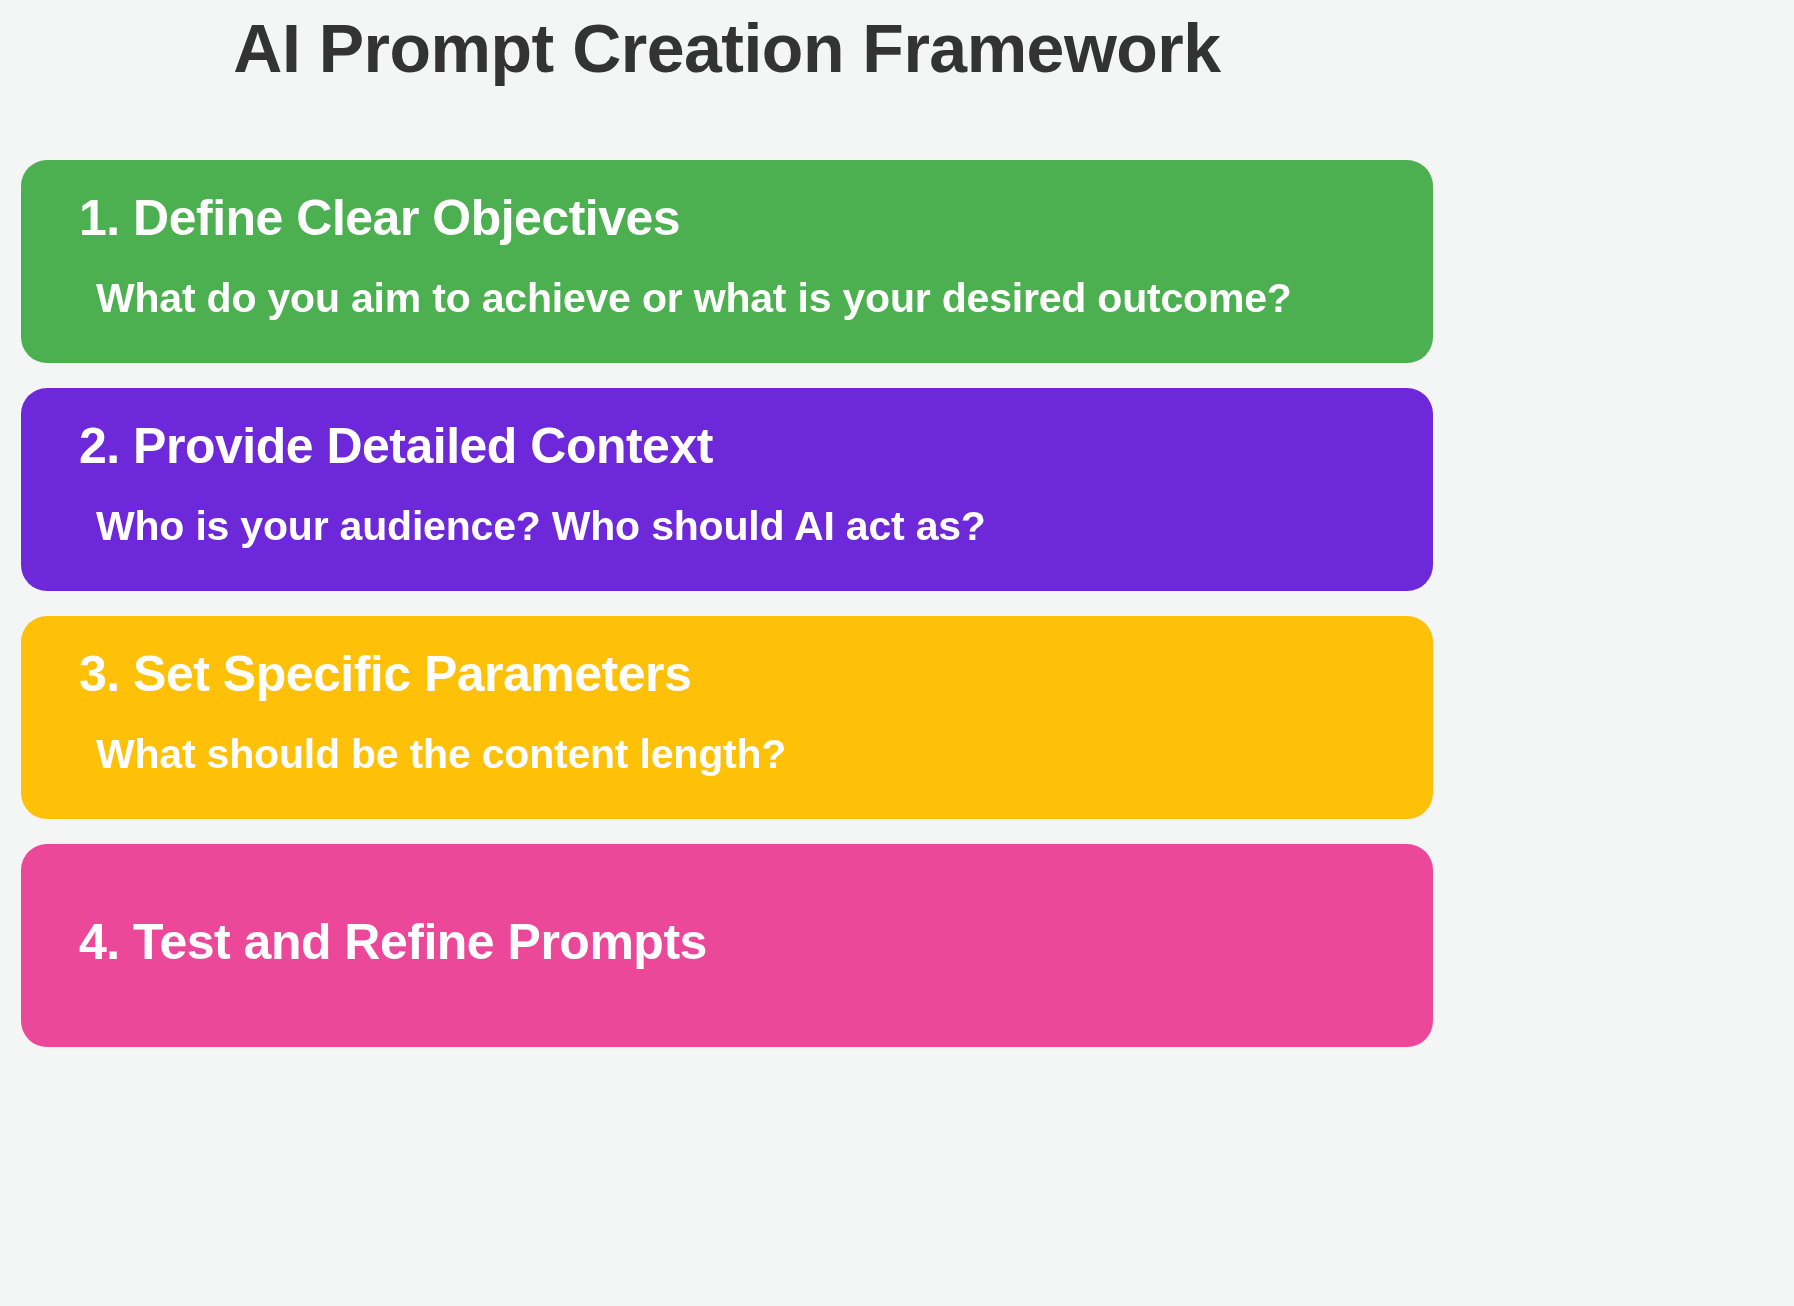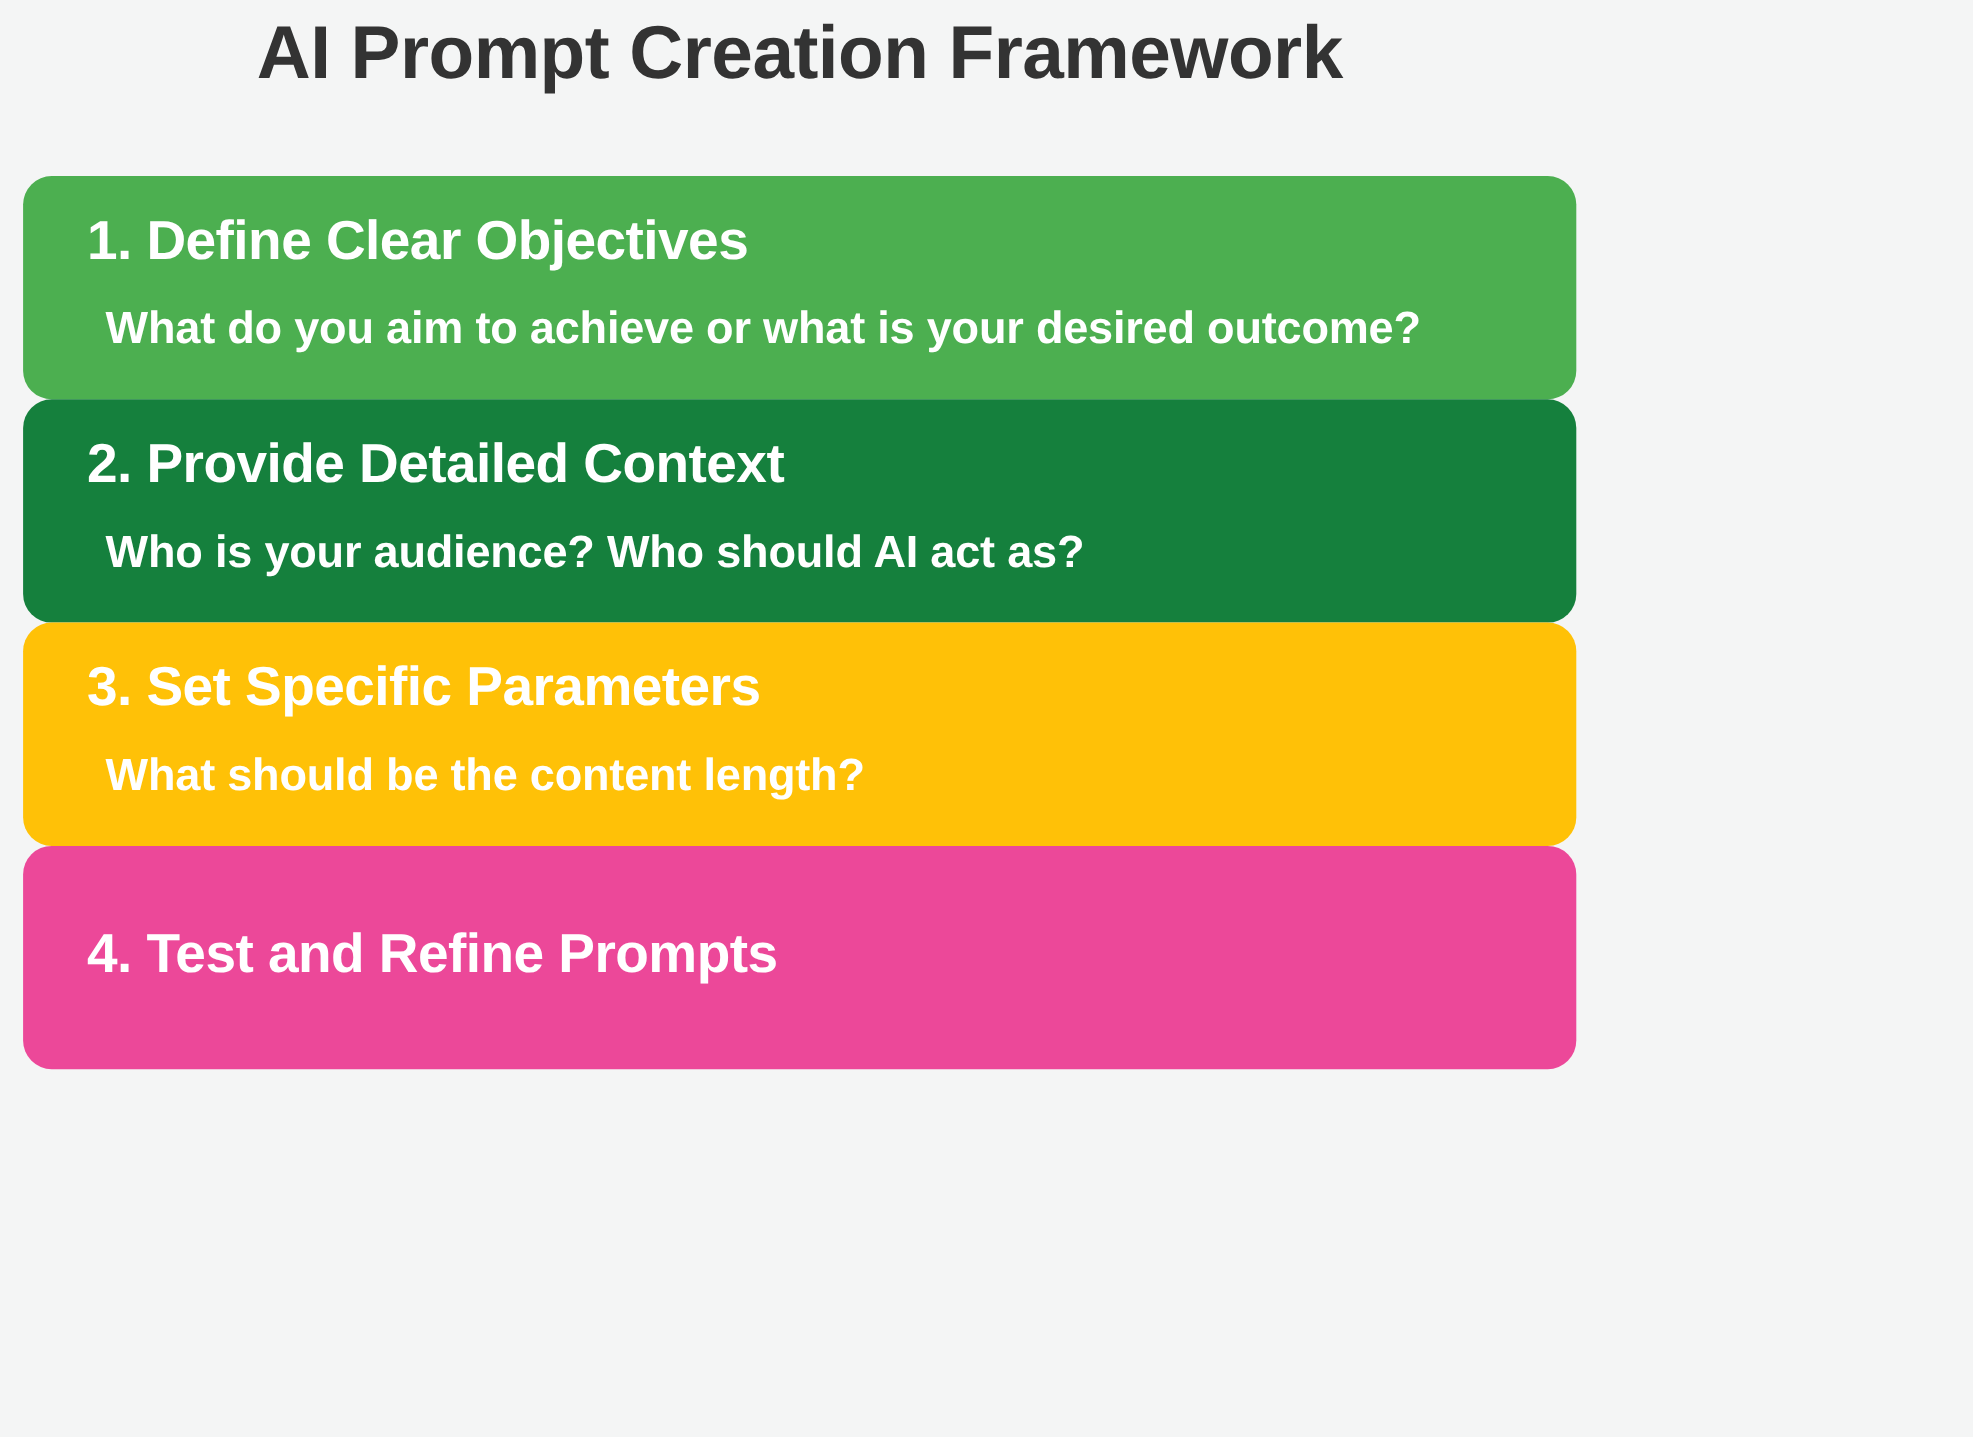--- a/index.html
+++ b/index.html
@@ -35,20 +35,21 @@
     padding-bottom: 0;
     height: 96px;
     box-sizing: border-box;
     white-space: nowrap;
   }
 
   .cards {
     margin: 0 21px 0 21px;
     display: flex;
     flex-direction: column;
+    row-gap: 25px;
     padding-top: 64px;
   }
 
   .card {
     border-radius: 26px;
     box-sizing: border-box;
     height: 203px;
     padding: 26px 40px 20px 58px;
     display: flex;
     flex-direction: column;
@@ -83,21 +84,21 @@
 
   <h1 class="page-title" style="color: rgb(51, 51, 51);">AI Prompt Creation Framework</h1>
 
   <div class="cards">
 
     <div class="card" style="background:#4caf50">
       <div class="card-title" style="color: rgb(255, 255, 255);">1. Define Clear Objectives</div>
       <div class="card-subtitle" style="color: rgb(255, 255, 255);">What do you aim to achieve or what is your desired outcome?</div>
     </div>
 
-    <div class="card" style="background:#15803d">
+    <div class="card" style="background:#6d28d9">
       <div class="card-title" style="color: rgb(255, 255, 255);">2. Provide Detailed Context</div>
       <div class="card-subtitle" style="color: rgb(255, 255, 255);">Who is your audience? Who should AI act as?</div>
     </div>
 
     <div class="card" style="background:#ffc107">
       <div class="card-title" style="color: rgb(255, 255, 255);">3. Set Specific Parameters</div>
       <div class="card-subtitle" style="color: rgb(255, 255, 255);">What should be the content length?</div>
     </div>
 
     <div class="card" style="background:#ec4899">

